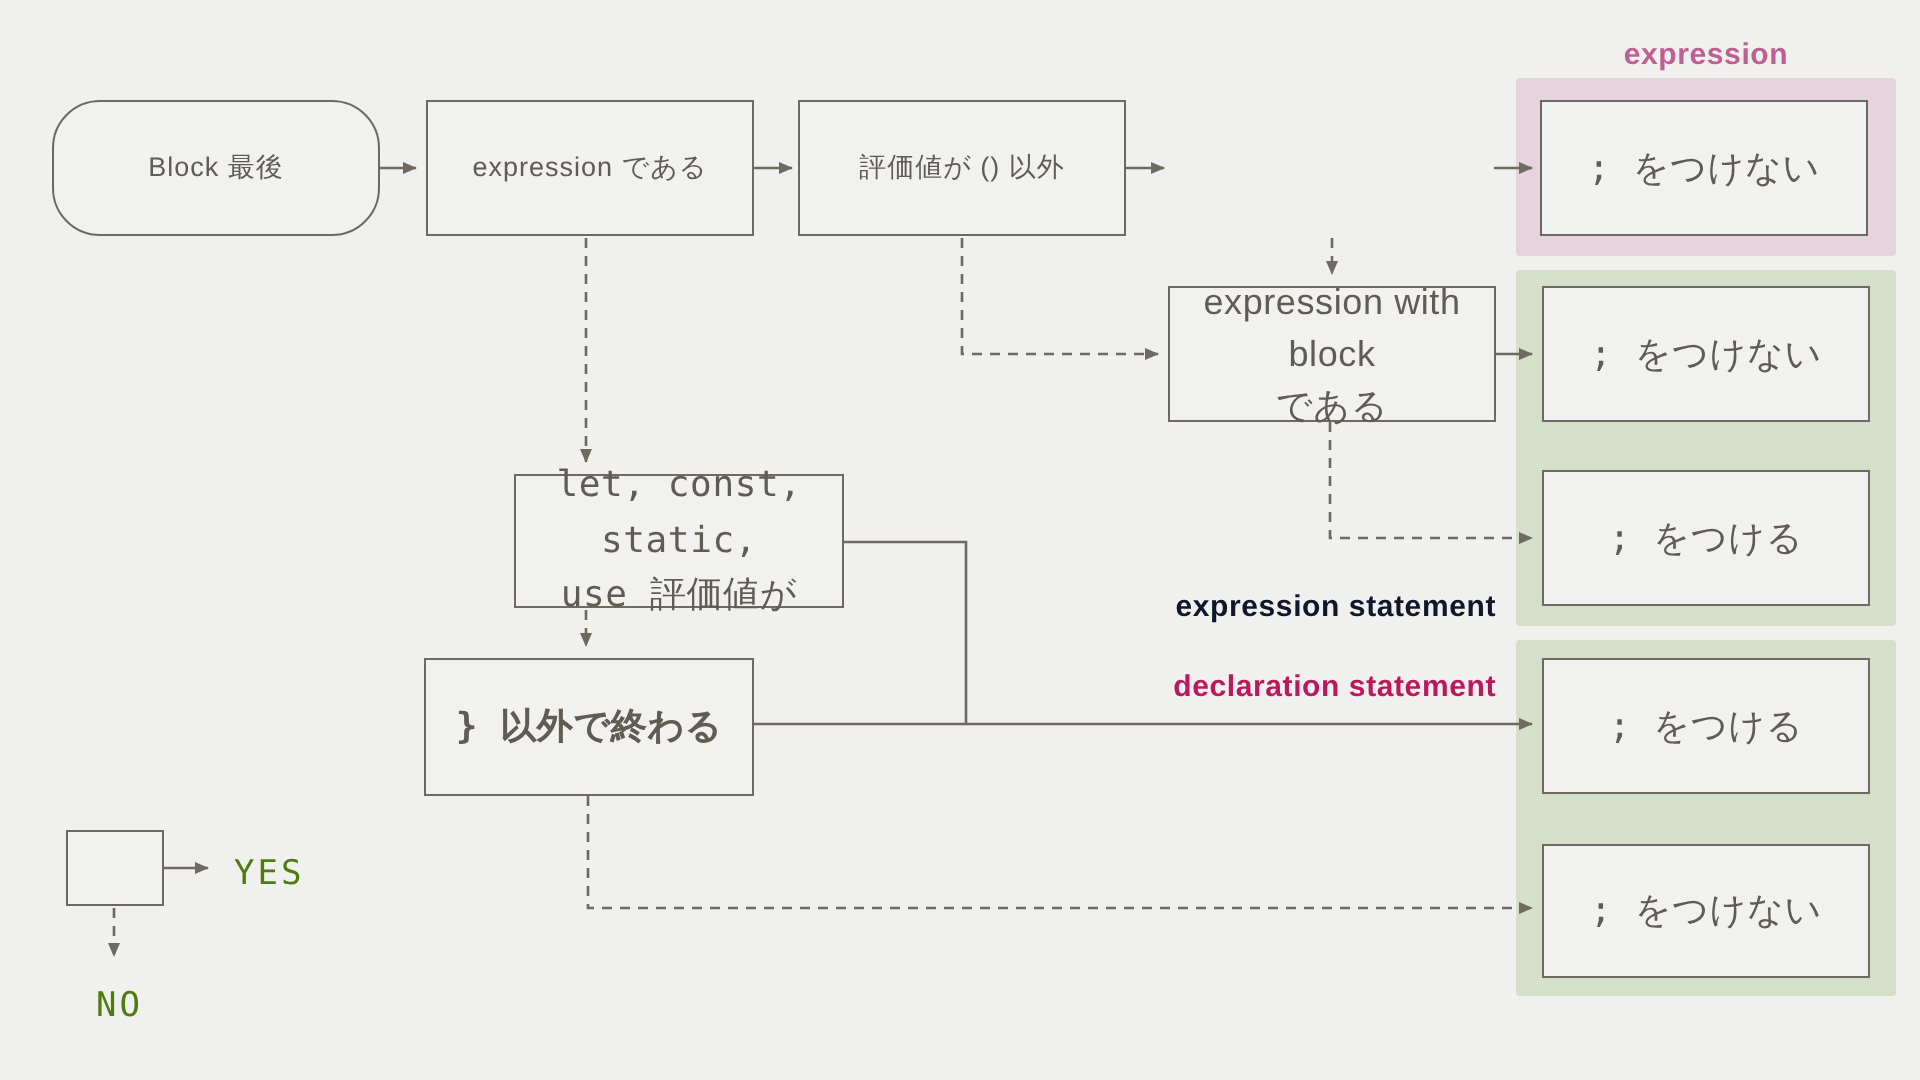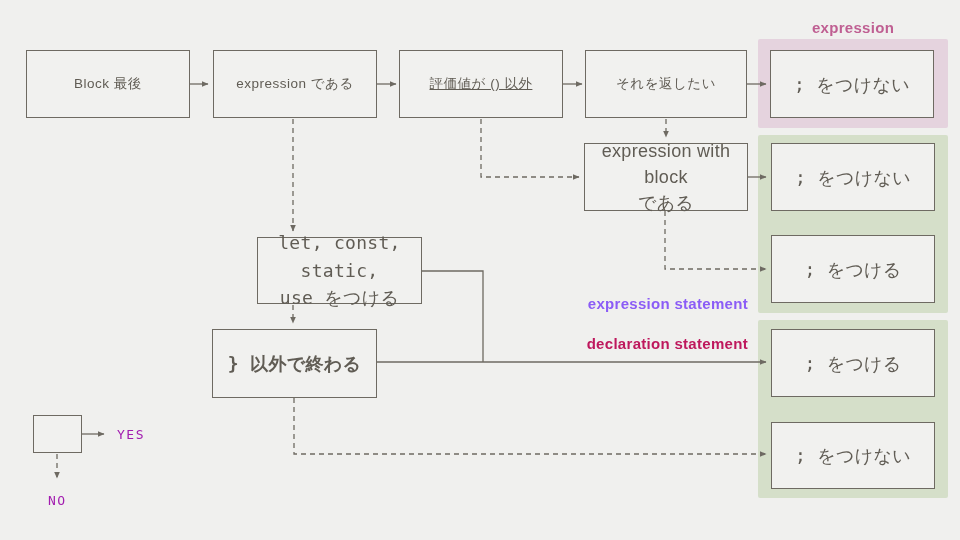--- a/index.html
+++ b/index.html
@@ -10,21 +10,21 @@
   }
   .canvas{position:relative;width:960px;height:540px;}
   
   .area{position:absolute;z-index:1;border-radius:2px;}
   .area-pink{left:758px;top:39px;width:190px;height:89px;background:#e5d3de;}
   .area-green1{left:758px;top:135px;width:190px;height:178px;background:#d5dfc9;}
   .area-green2{left:758px;top:320px;width:190px;height:178px;background:#d5dfc9;}
   
   .sec-label{position:absolute;z-index:3;font-weight:bold;font-size:15px;letter-spacing:.3px;}
   .label-expression{left:758px;top:19px;width:190px;text-align:center;color:#bf5f92;}
-  .label-expr-stmt{right:212px;top:295px;text-align:right;color:#8b5cf6;}
+  .label-expr-stmt{right:212px;top:295px;text-align:right;color:#0f172a;}
   .label-decl-stmt{right:212px;top:335px;text-align:right;color:#be185d;}
   
   .wires{position:absolute;left:0;top:0;z-index:2;}
   .wire{stroke:#6e6a62;stroke-width:1.3;fill:none;}
   .wire.dashed{stroke-dasharray:5 4;}
   
   .node{
     position:absolute;z-index:3;box-sizing:border-box;
     background:#f1f1ef;border:1.4px solid #6e6a62;
     display:flex;flex-direction:column;align-items:center;justify-content:center;
@@ -35,23 +35,23 @@
     font-size:18px;letter-spacing:.3px;
   }
   .node.small{font-size:18px;letter-spacing:.3px;}
   
   .legend-box{
     position:absolute;z-index:3;box-sizing:border-box;
     background:#f1f1ef;border:1.4px solid #6e6a62;
     left:33px;top:415px;width:49px;height:38px;
   }
   .legend-label{
-    position:absolute;z-index:3;color:#a21caf;
+    position:absolute;z-index:3;color:#4d7c0f;
     font-family:"DejaVu Sans Mono","DejaVu Sans",monospace;
-    font-size:13px;letter-spacing:1.5px;
+    font-size:17px;letter-spacing:1.5px;
   }
   .legend-yes{left:117px;top:427px;}
   .legend-no{left:48px;top:493px;}
 </style>
 </head>
 <body>
 
 <div class="canvas">
 
   <div class="area area-pink"></div>
@@ -89,50 +89,47 @@
     <path class="wire" d="M377,271 H483 V362"></path>
 
     <path class="wire" d="M377,362 H766" marker-end="url(#arr)"></path>
 
     <path class="wire dashed" d="M294,398 V454 H766" marker-end="url(#arr)"></path>
 
     <path class="wire" d="M82,434 H104" marker-end="url(#arr)"></path>
     <path class="wire dashed" d="M57,454 V478" marker-end="url(#arr)"></path>
   </svg>
 
-  <div class="node" style="left:26px;top:50px;width:164px;height:68px;">
+  <div class="node" style="left:26px;top:50px;width:164px;height:68px;border-radius:24px;">
     <span>Block 最後</span>
   </div>
   <div class="node" style="left:213px;top:50px;width:164px;height:68px;">
     <span>expression である</span>
   </div>
-  <div class="node" style="left:399px;top:50px;width:164px;height:68px;text-decoration:underline;">
+  <div class="node" style="left:399px;top:50px;width:164px;height:68px;">
     <span>評価値が () 以外</span>
-  </div>
-  <div class="node" style="left:585px;top:50px;width:162px;height:68px;">
-    <span>それを返したい</span>
   </div>
   <div class="node codefont" style="left:770px;top:50px;width:164px;height:68px;">
     <span>; をつけない</span>
   </div>
 
   <div class="node small" style="left:584px;top:143px;width:164px;height:68px;line-height:1.45;">
     <span>expression with block</span>
     <span>である</span>
   </div>
   <div class="node codefont" style="left:771px;top:143px;width:164px;height:68px;">
     <span>; をつけない</span>
   </div>
   <div class="node codefont" style="left:771px;top:235px;width:164px;height:68px;">
     <span>; をつける</span>
   </div>
 
   <div class="node codefont" style="left:212px;top:237px;width:165px;height:67px;line-height:1.55;margin-left:45px;">
     <span>let, const, static,</span>
-    <span>use をつける</span>
+    <span>use 評価値が</span>
   </div>
 
   <div class="node codefont" style="left:212px;top:329px;width:165px;height:69px;font-weight:bold;">
     <span>} 以外で終わる</span>
   </div>
 
   <div class="node codefont" style="left:771px;top:329px;width:164px;height:68px;">
     <span>; をつける</span>
   </div>
   <div class="node codefont" style="left:771px;top:422px;width:164px;height:67px;">

